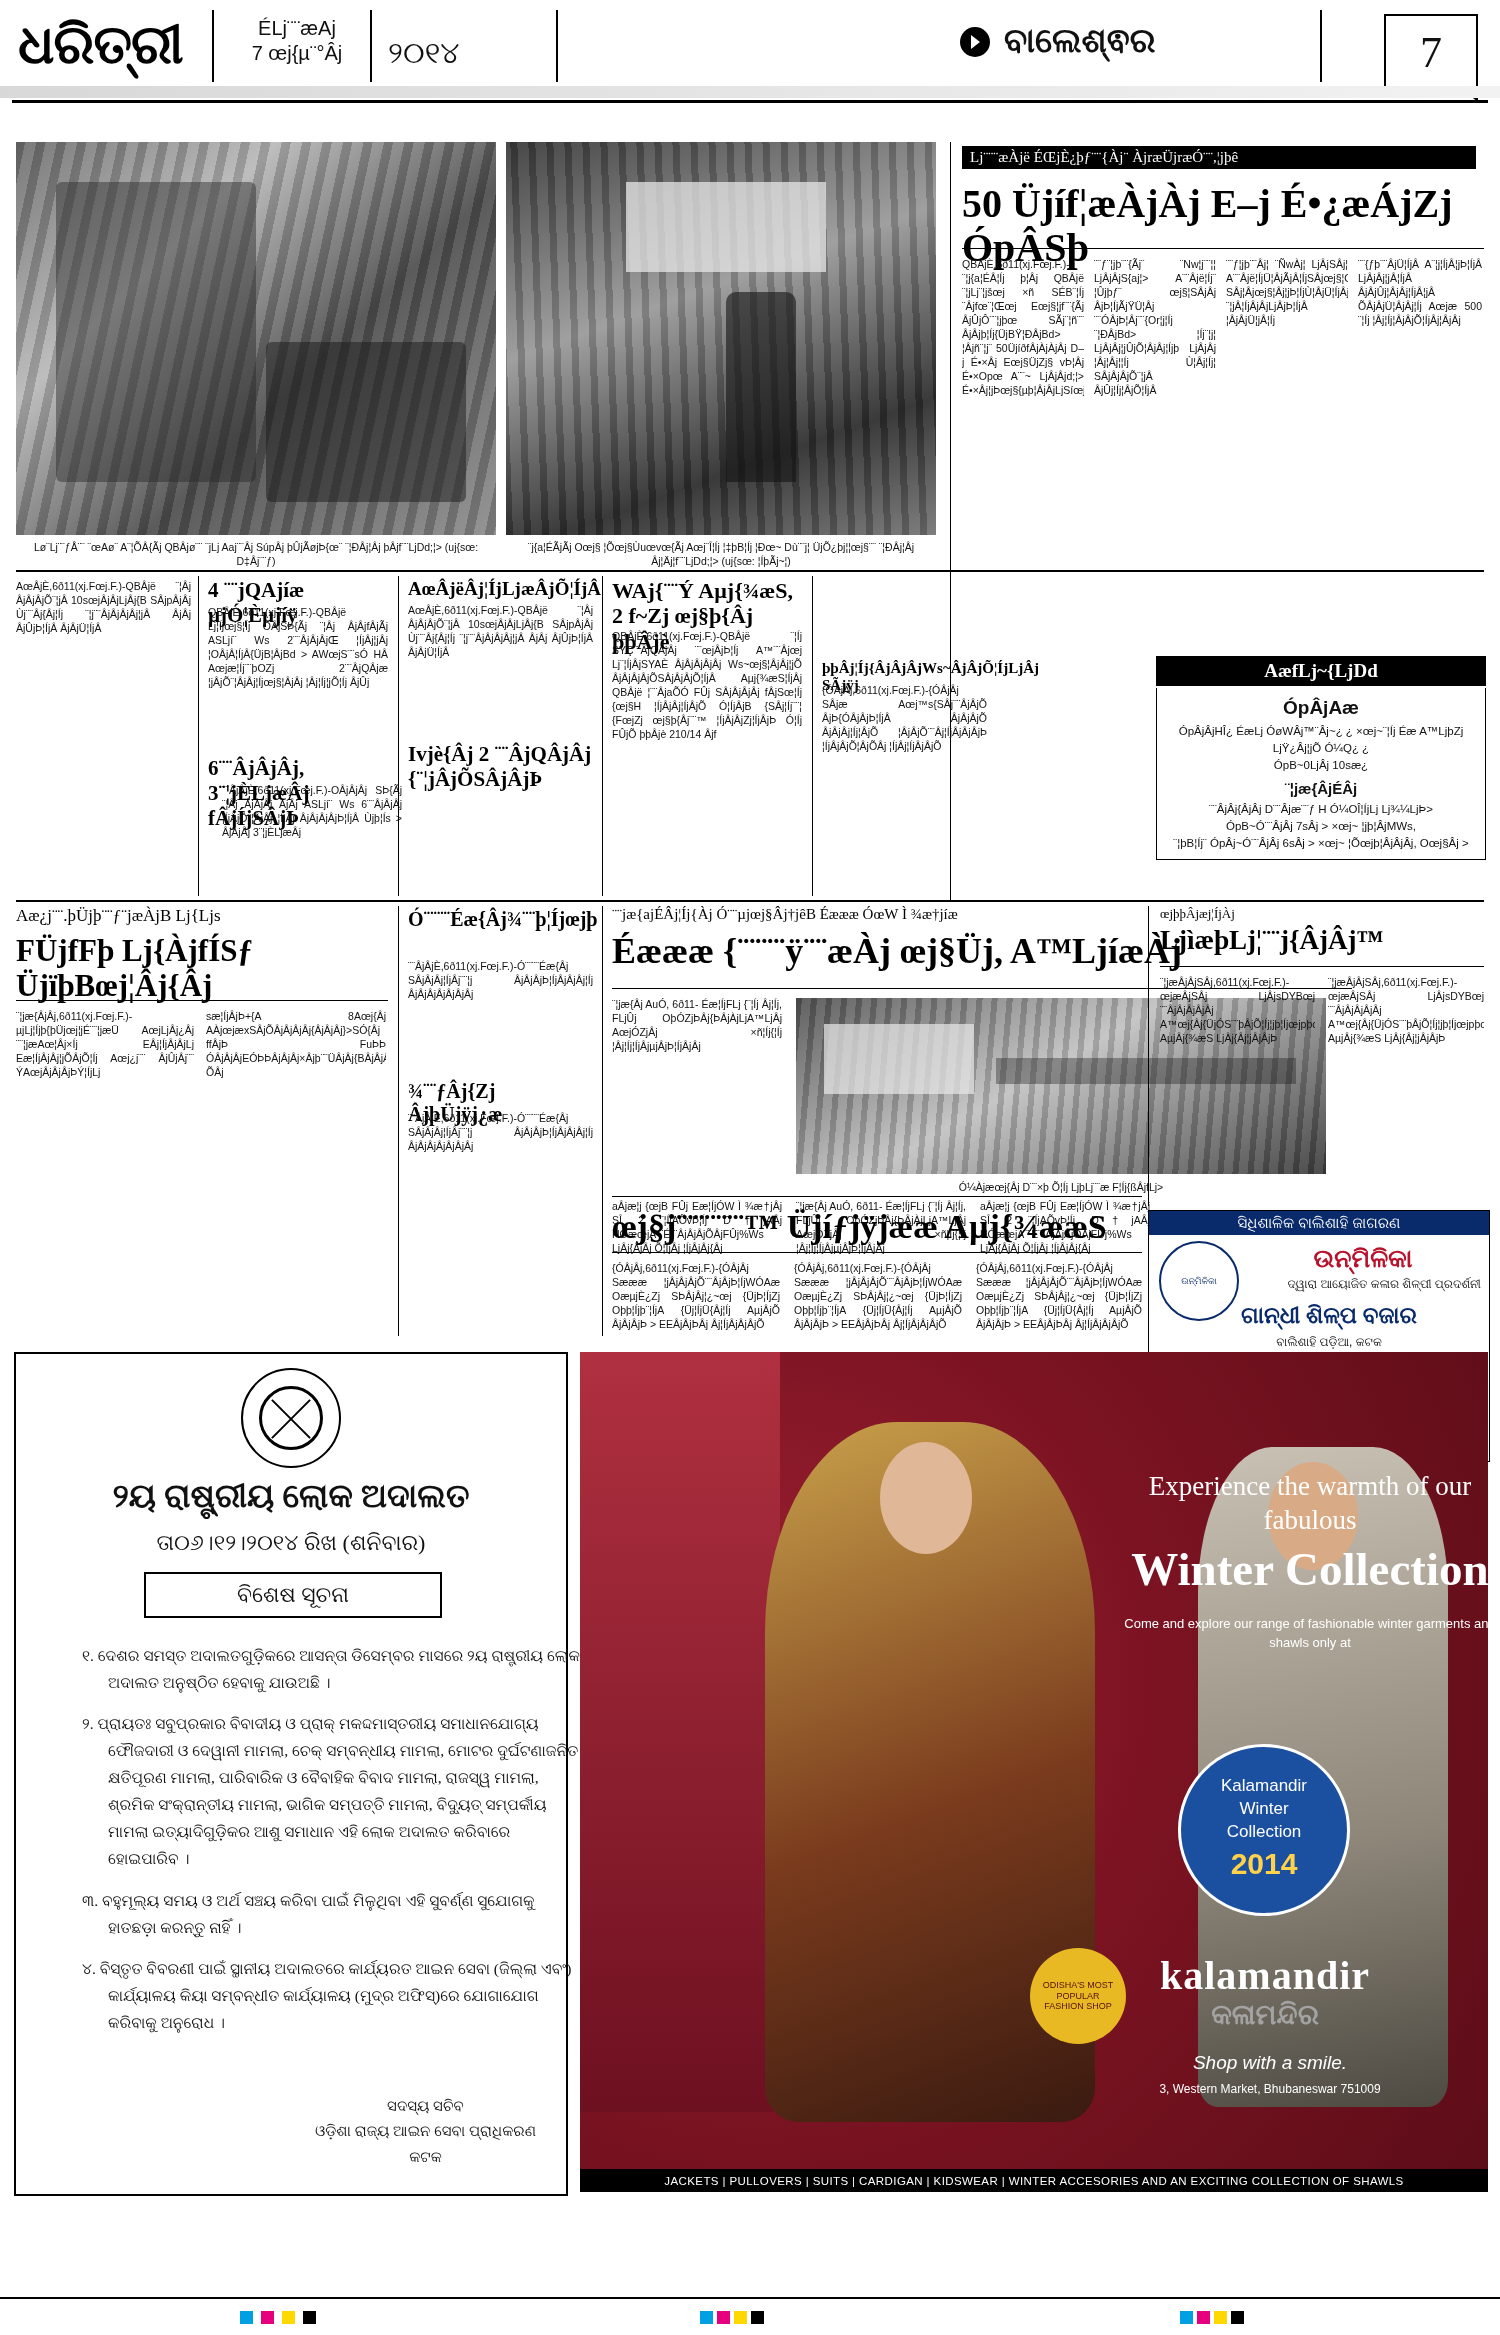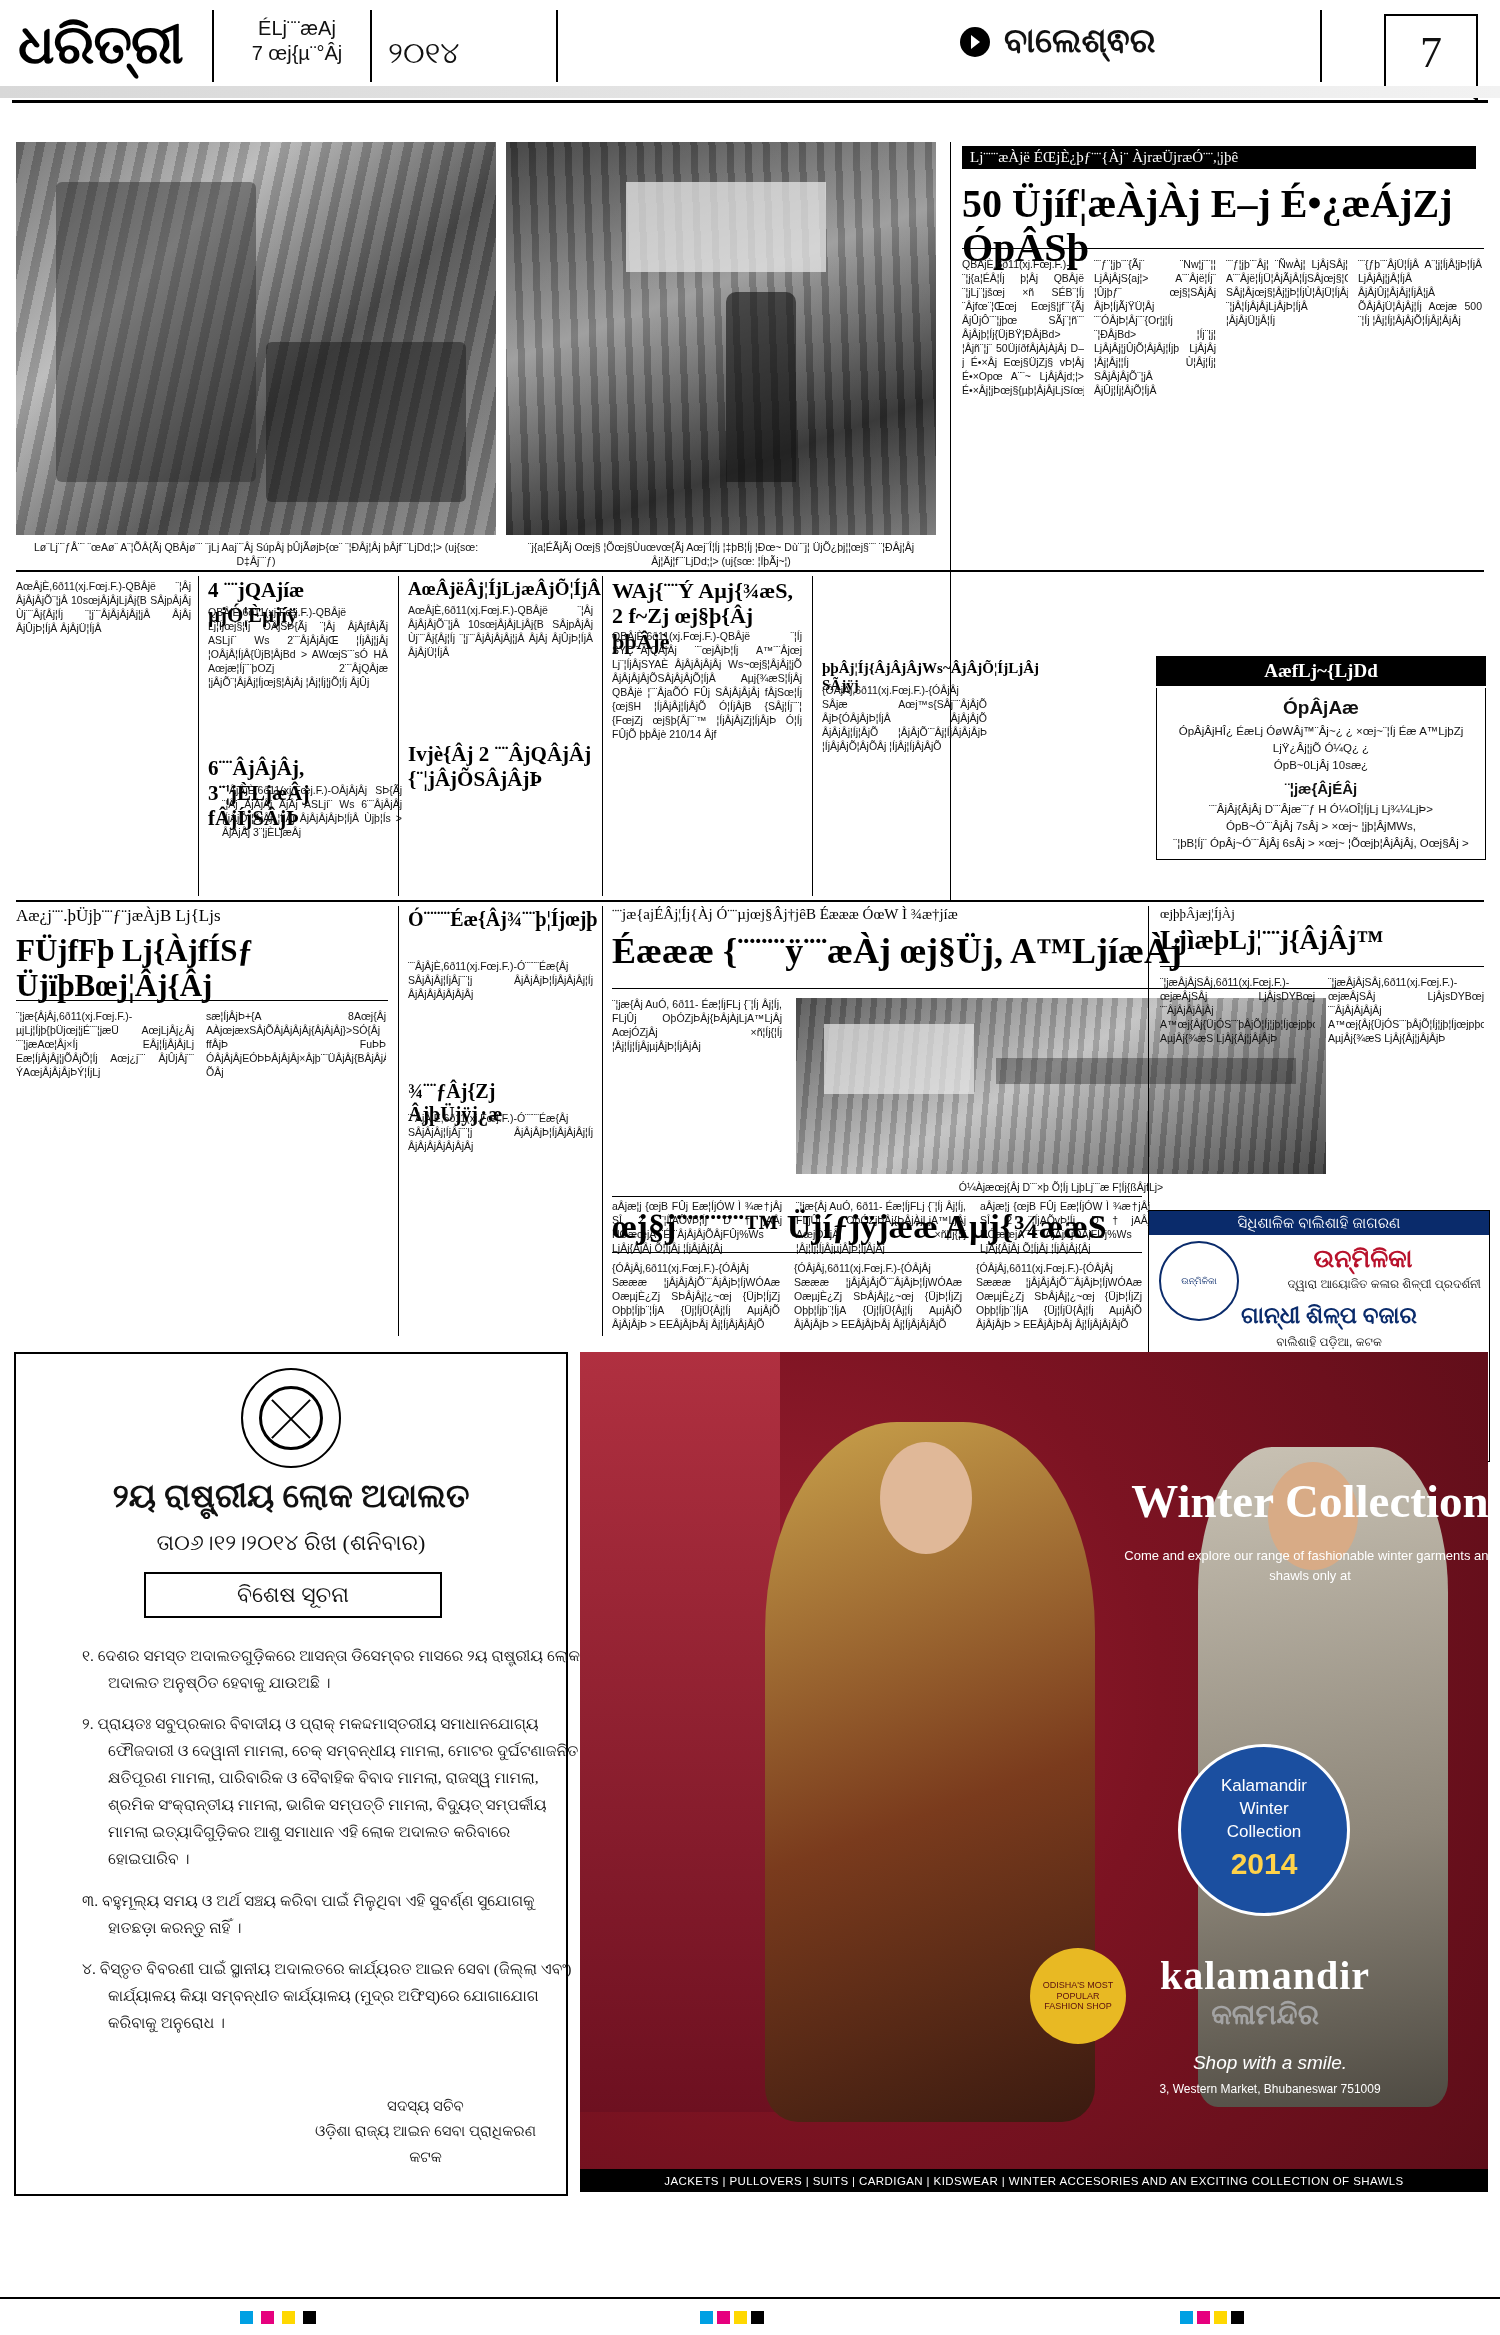--- a/index.html
+++ b/index.html
@@ -263,20 +263,21 @@
 
   <div class="ad">
     <div class="ad-bg"></div>
     <div class="ad-drape"></div>
     <div class="ad-girl"></div>
     <div class="ad-girl-head"></div>
     <div class="ad-man"></div>
     <div class="ad-man-head"></div>
 
     <div class="ad-copy">
+      <div class="l-a">Experience the warmth of our fabulous</div>
       <div class="l-b">Winter Collection</div>
       <div class="l-c">Come and explore our range of fashionable winter garments and shawls only at</div>
     </div>
 
     <div class="ad-badge">
       <div>Kalamandir</div>
       <div>Winter</div>
       <div>Collection</div>
       <div class="yr">2014</div>
     </div>

